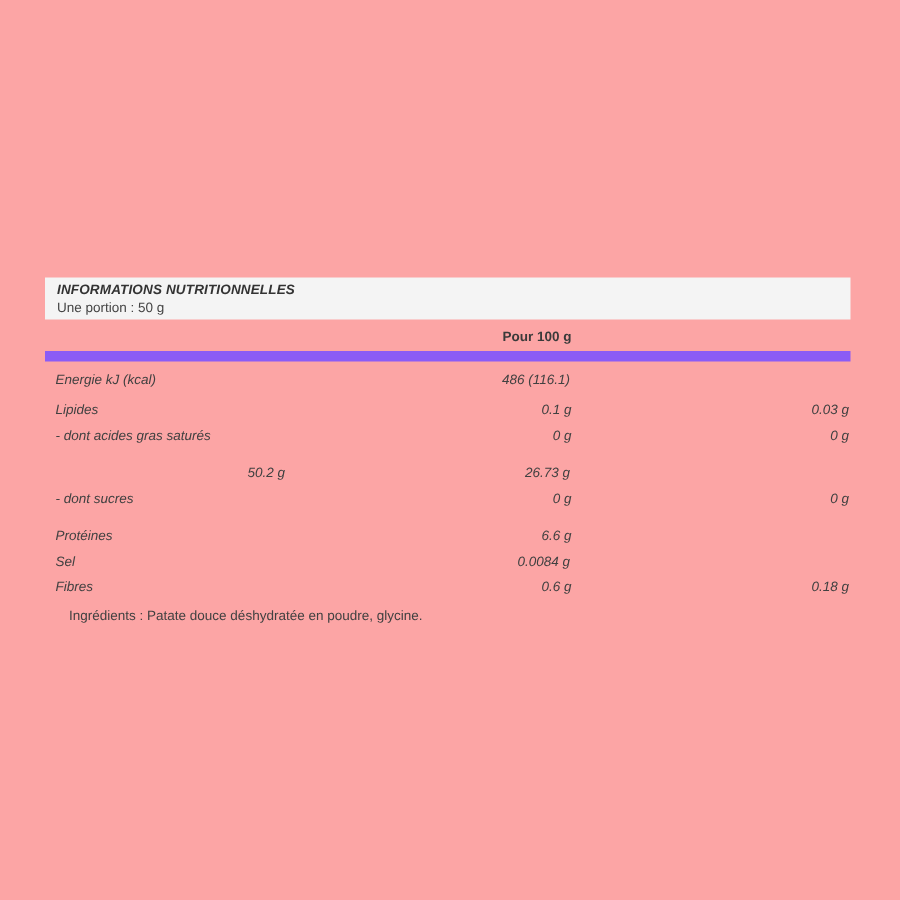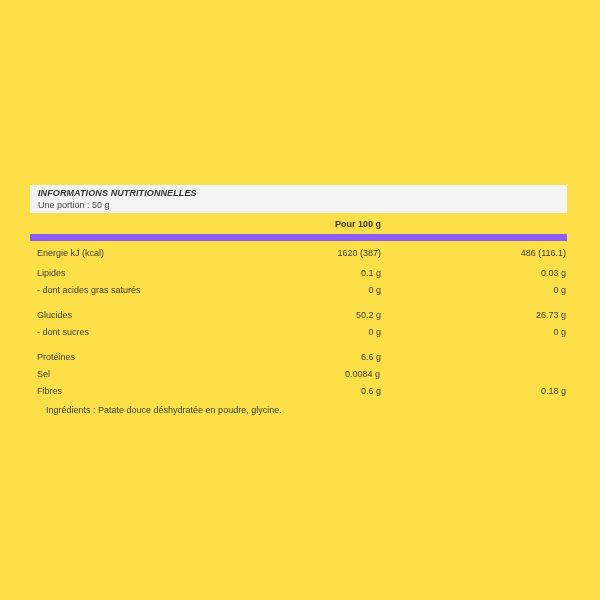--- a/index.html
+++ b/index.html
@@ -9,21 +9,21 @@
     width: 600px;
     height: 600px;
     font-family: "Liberation Sans", sans-serif;
     color: #3f3f3f;
     -webkit-font-smoothing: antialiased;
   }
   .page {
     position: relative;
     width: 600px;
     height: 600px;
-    background: #fde047;
+    background: #fca5a5;
     overflow: hidden;
   }
   .nutrition {
     position: absolute;
     left: 30px;
     top: 185px;
     width: 537px;
     font-size: 9px;
   }
   .band {
@@ -55,21 +55,21 @@
   .cell { display: block; }
   .cell.label { padding-left: 7px; }
   .cell.num { text-align: right; }
   .cell.num.last { padding-right: 1px; }
   .col-head {
     height: 21px;
     font-weight: bold;
     color: #3a3a3a;
     border-bottom: 7px solid #8b5cf6;
   }
-  .row { height: 17px; color: #414141; }
+  .row { height: 17px; color: #414141; font-style: italic; }
   .row.tall { height: 23px; }
   .row.spaced { margin-top: 8px; }
   .ingredients {
     margin-top: 6px;
     margin-left: 16px;
     color: #414141;
     font-size: 9px;
   }
 </style>
 </head>
@@ -83,38 +83,36 @@
       <span class="portion">Une portion : 50 g</span>
     </div>
 
     <div class="grid-row col-head">
       <span class="cell label"></span>
       <span class="cell num">Pour 100 g</span>
     </div>
 
     <div class="grid-row row tall">
       <span class="cell label">Energie kJ (kcal)</span>
-      <span class="cell num">1620 (387)</span>
       <span class="cell num last">486 (116.1)</span>
     </div>
 
     <div class="grid-row row">
       <span class="cell label">Lipides</span>
       <span class="cell num">0.1 g</span>
       <span class="cell num last">0.03 g</span>
     </div>
 
     <div class="grid-row row">
       <span class="cell label">- dont acides gras saturés</span>
       <span class="cell num">0 g</span>
       <span class="cell num last">0 g</span>
     </div>
 
     <div class="grid-row row spaced">
-      <span class="cell label">Glucides</span>
       <span class="cell num">50.2 g</span>
       <span class="cell num last">26.73 g</span>
     </div>
 
     <div class="grid-row row">
       <span class="cell label">- dont sucres</span>
       <span class="cell num">0 g</span>
       <span class="cell num last">0 g</span>
     </div>
 

